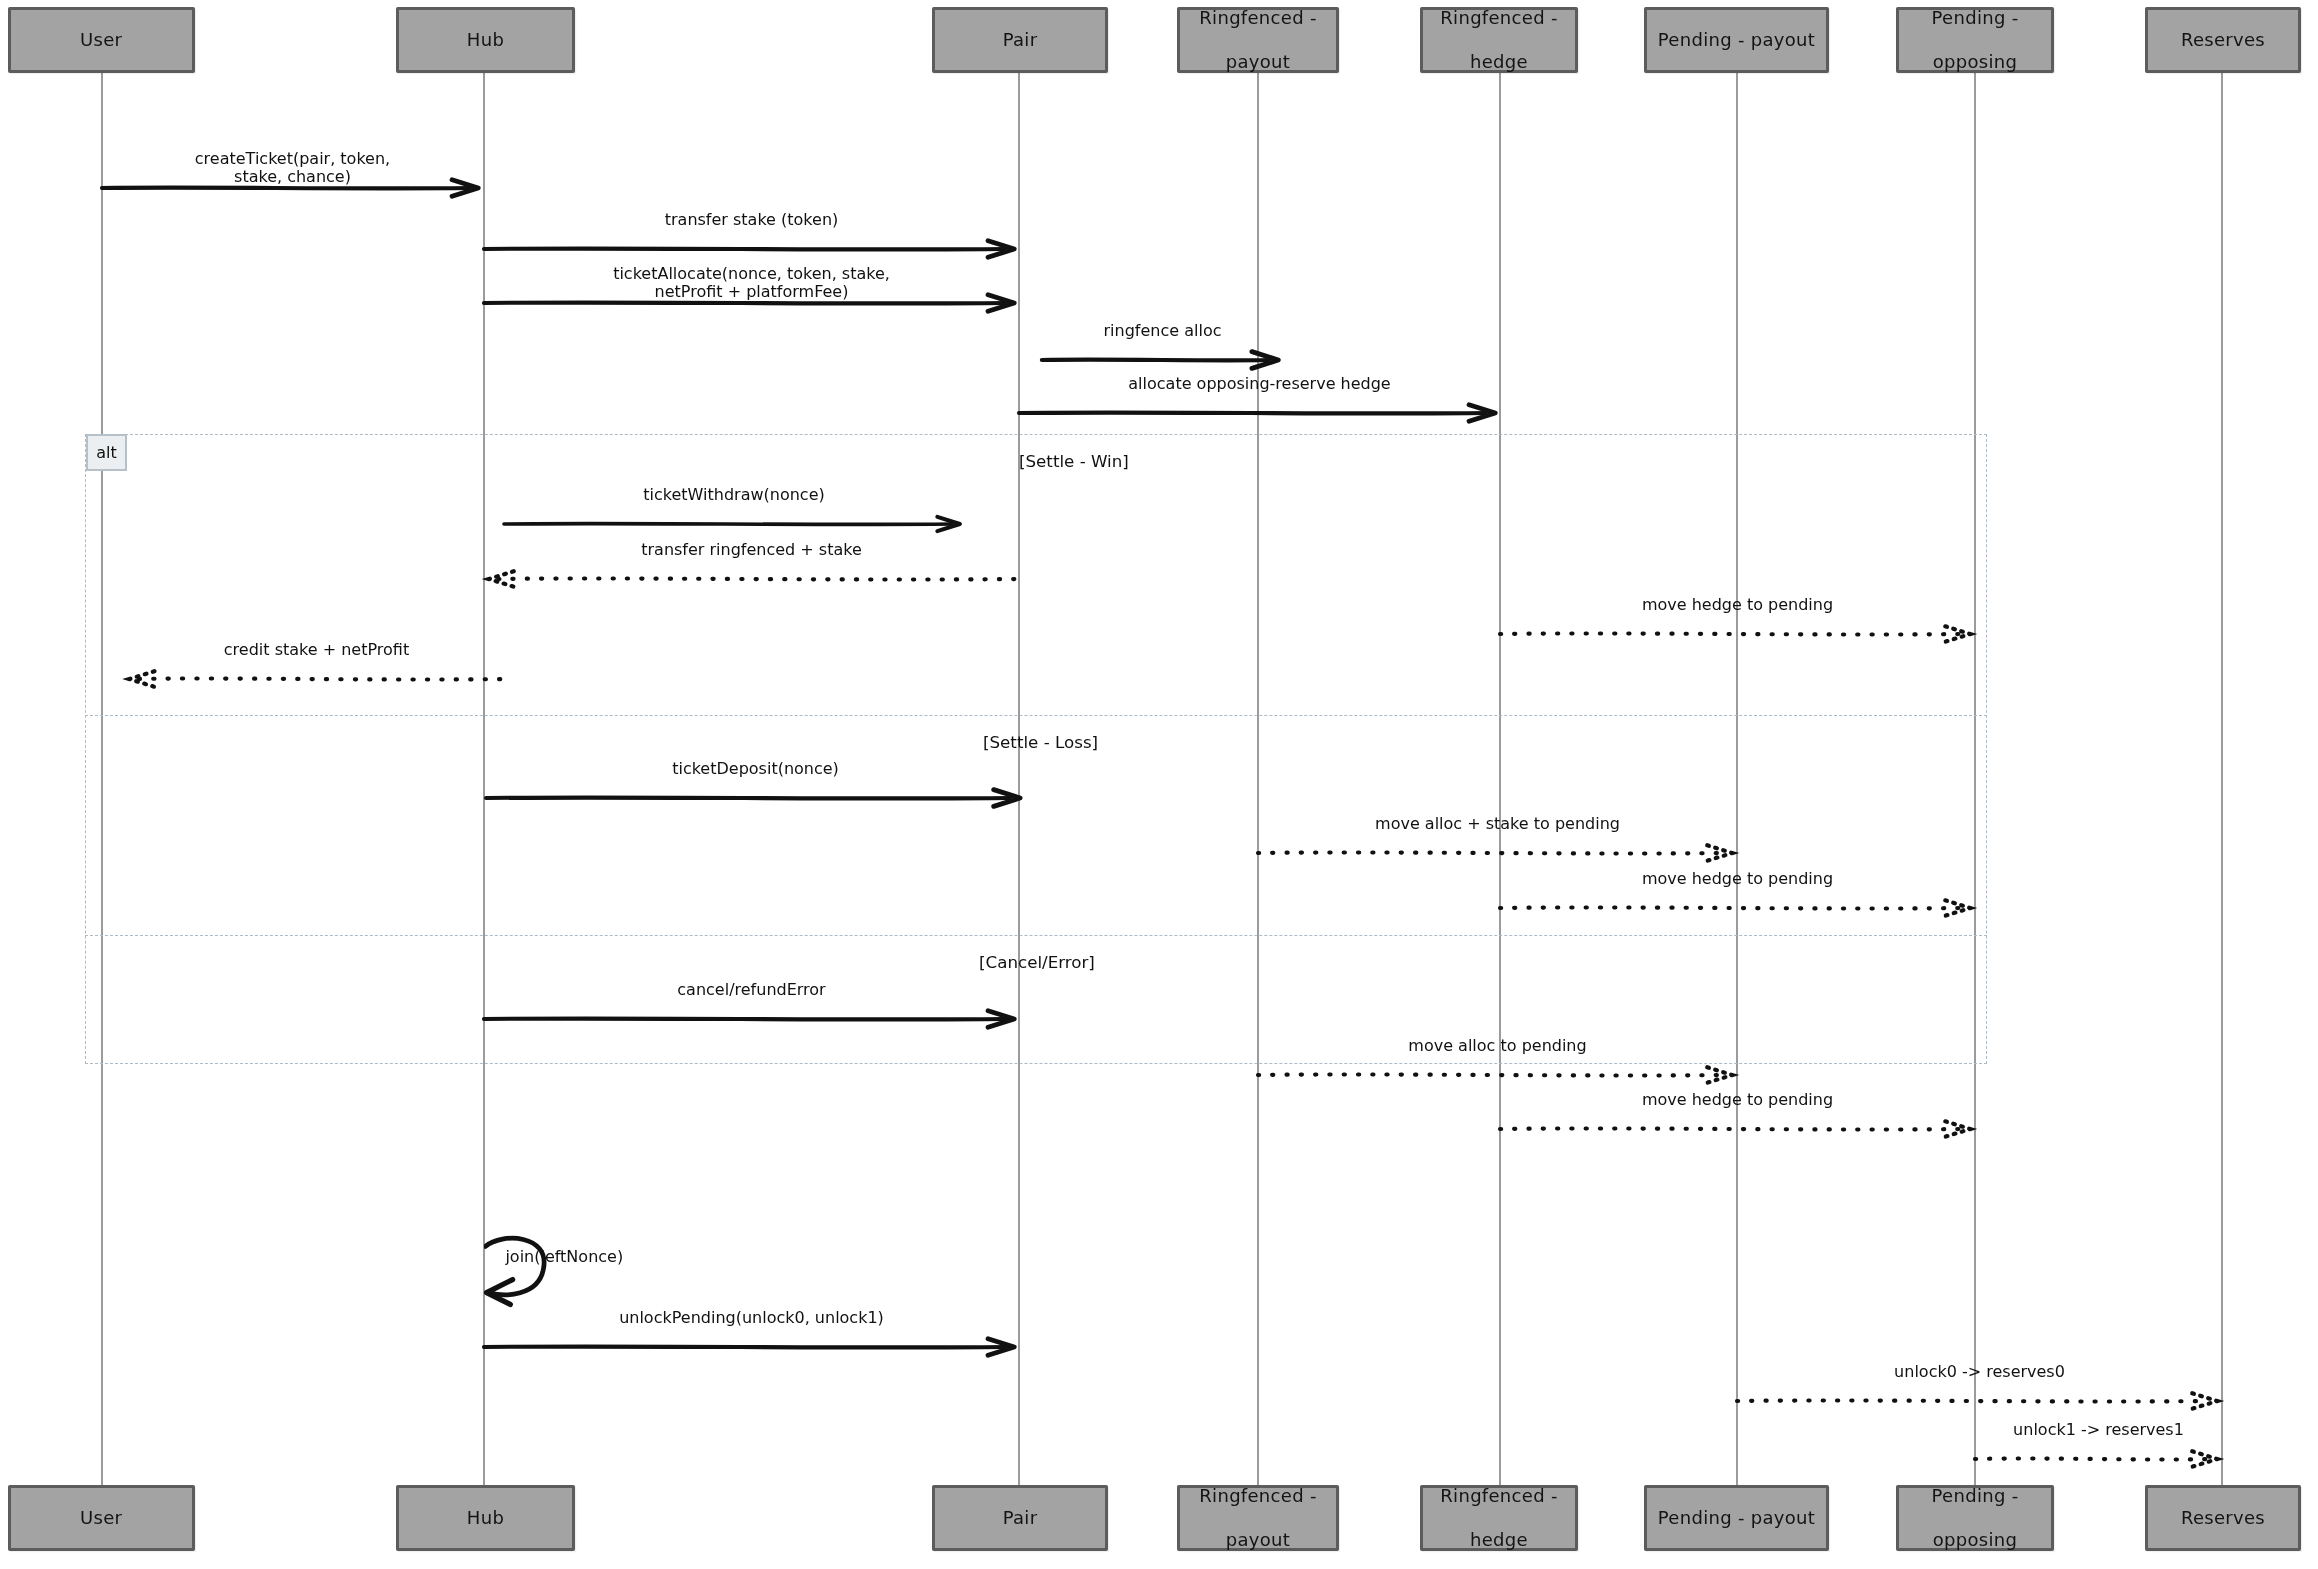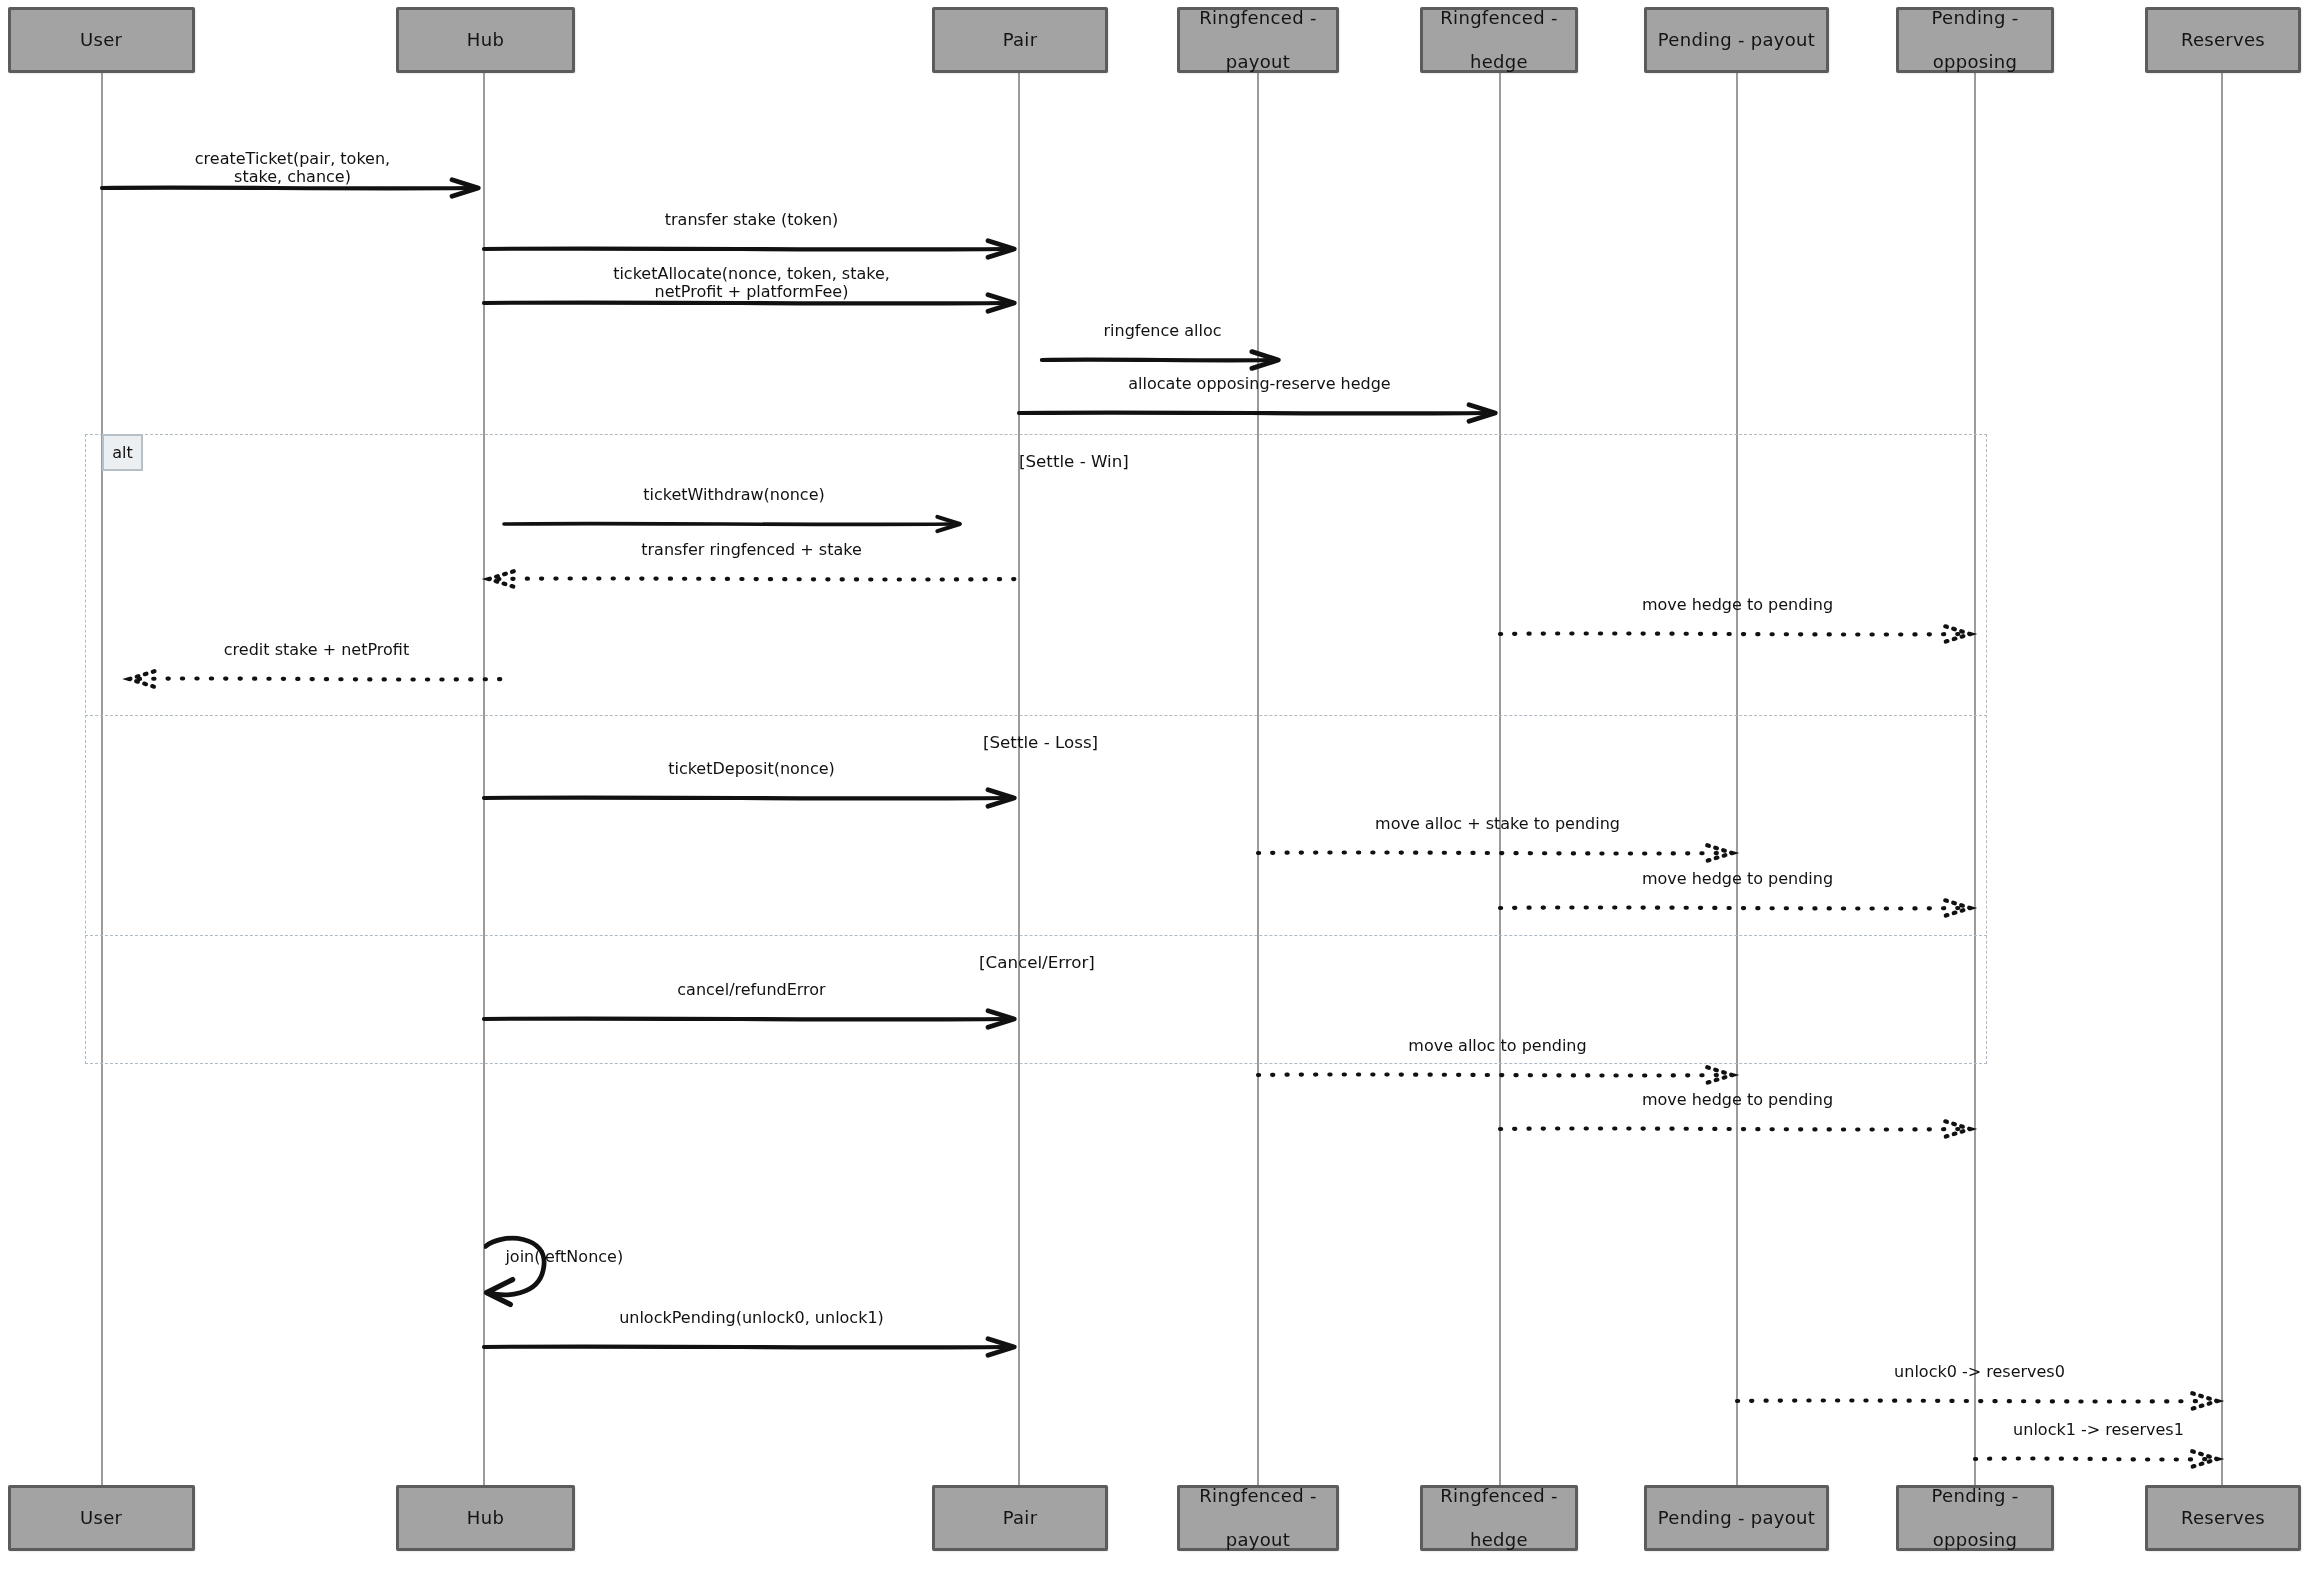--- a/index.html
+++ b/index.html
@@ -56,21 +56,20 @@
   }
   .altlabel{
     position:absolute;
     box-sizing:border-box;
     background:#eceff1;
     border:2.4px solid #b6c0c9;
     display:flex;align-items:center;justify-content:center;
     font-size:16px;color:#111;
     z-index:7;
     font-family:"DejaVu Sans",sans-serif;
-    margin-left:16px;
   }
   .cond{
     position:absolute;
     font-size:16.7px;color:#111;
     white-space:nowrap;
     font-family:"DejaVu Sans",sans-serif;
     z-index:5;
   }
 
   
@@ -273,21 +272,21 @@
   </div>
 
   <div class="msg" style="left:102px; top:666px; width:381px; height:26px;padding-left:48px;">
     <svg class="line" width="381" height="18" viewBox="0 0 640 30">
       <path d="M24,15 C160,12 420,18 640,15" stroke="#111" stroke-width="7" fill="none" stroke-linecap="round" stroke-dasharray="2 22"></path>
       <path d="M50,2 L8,15 L50,28" stroke="#111" stroke-width="7" fill="none" stroke-linecap="round" stroke-dasharray="3 11"></path>
     </svg>
     <div class="lbl">credit stake + netProfit</div>
   </div>
 
-  <div class="msg" style="left:484px; top:785px; width:535px; height:26px;">
+  <div class="msg" style="left:484px; top:785px; width:535px; height:26px;padding-left:8px;">
     <svg class="line" width="535" height="18" viewBox="0 0 898 30">
       <path d="M0,15 C240,12 620,18 874,15" stroke="#111" stroke-width="7" fill="none" stroke-linecap="round"></path>
       <path d="M846,1 L890,15 L846,29" stroke="#111" stroke-width="8" fill="none" stroke-linecap="round" stroke-linejoin="round"></path>
     </svg>
     <div class="lbl">ticketDeposit(nonce)</div>
   </div>
 
   <div class="msg" style="left:1258px; top:840px; width:479px; height:26px;">
     <svg class="line" width="479" height="18" viewBox="0 0 804 30">
       <path d="M0,15 C220,12 560,18 780,15" stroke="#111" stroke-width="7" fill="none" stroke-linecap="round" stroke-dasharray="2 22"></path>

